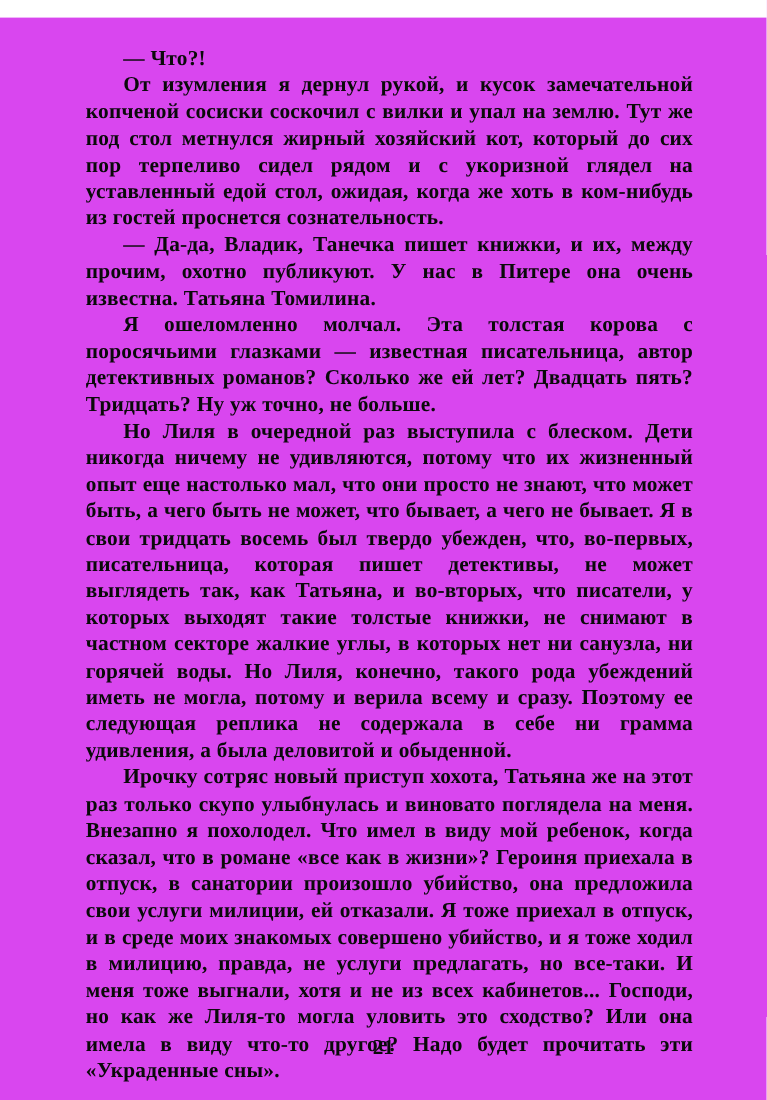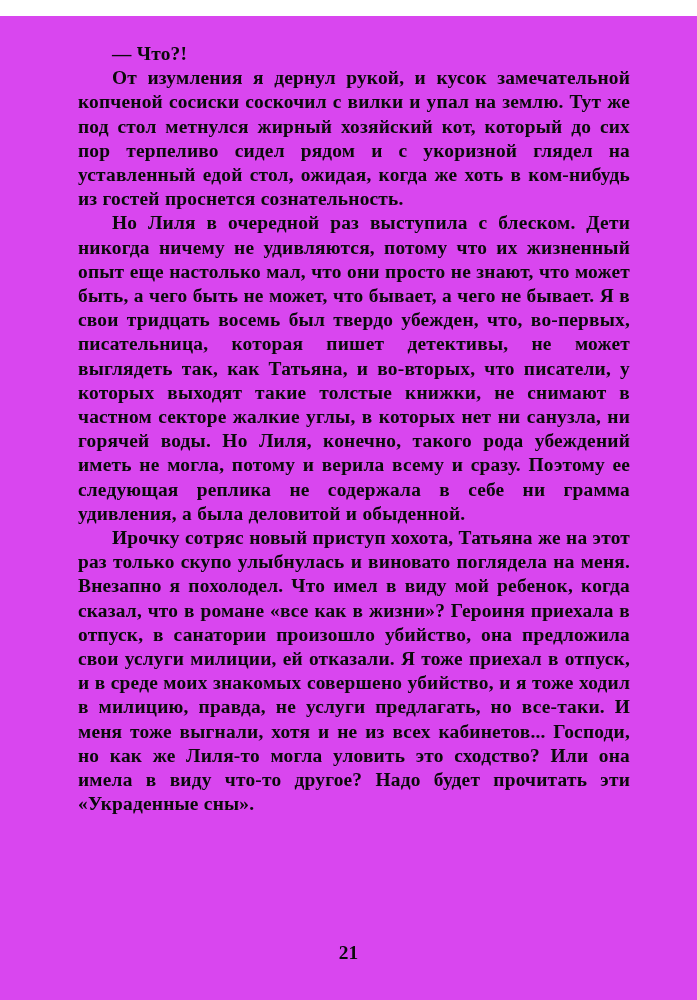--- a/index.html
+++ b/index.html
@@ -51,20 +51,22 @@
   }
 </style>
 </head>
 <body>
 
 <div class="page">
 
   <div class="text-column">
     <p class="para">— Что?!</p>
     <p class="para">От изумления я дернул рукой, и кусок замечательной копченой сосиски соскочил с вилки и упал на землю. Тут же под стол метнулся жирный хозяйский кот, который до сих пор терпеливо сидел рядом и с укоризной глядел на уставленный едой стол, ожидая, когда же хоть в ком-нибудь из гостей проснется сознательность.</p>
+    <p class="para">— Да-да, Владик, Танечка пишет книжки, и их, между прочим, охотно публикуют. У нас в Питере она очень известна. Татьяна Томилина.</p>
+    <p class="para">Я ошеломленно молчал. Эта толстая корова с поросячьими глазками — известная писательница, автор детективных романов? Сколько же ей лет? Двадцать пять? Тридцать? Ну уж точно, не больше.</p>
     <p class="para">Но Лиля в очередной раз выступила с блеском. Дети никогда ничему не удивляются, потому что их жизненный опыт еще настолько мал, что они просто не знают, что может быть, а чего быть не может, что бывает, а чего не бывает. Я в свои тридцать восемь был твердо убежден, что, во-первых, писательница, которая пишет детективы, не может выглядеть так, как Татьяна, и во-вторых, что писатели, у которых выходят такие толстые книжки, не снимают в частном секторе жалкие углы, в которых нет ни санузла, ни горячей воды. Но Лиля, конечно, такого рода убеждений иметь не могла, потому и верила всему и сразу. Поэтому ее следующая реплика не содержала в себе ни грамма удивления, а была деловитой и обыденной.</p>
     <p class="para">Ирочку сотряс новый приступ хохота, Татьяна же на этот раз только скупо улыбнулась и виновато поглядела на меня. Внезапно я похолодел. Что имел в виду мой ребенок, когда сказал, что в романе «все как в жизни»? Героиня приехала в отпуск, в санатории произошло убийство, она предложила свои услуги милиции, ей отказали. Я тоже приехал в отпуск, и в среде моих знакомых совершено убийство, и я тоже ходил в милицию, правда, не услуги предлагать, но все-таки. И меня тоже выгнали, хотя и не из всех кабинетов... Господи, но как же Лиля-то могла уловить это сходство? Или она имела в виду что-то другое? Надо будет прочитать эти «Украденные сны».</p>
 
   </div>
 
   <div class="folio">21</div>
 
 </div>
 
 </body></html>

